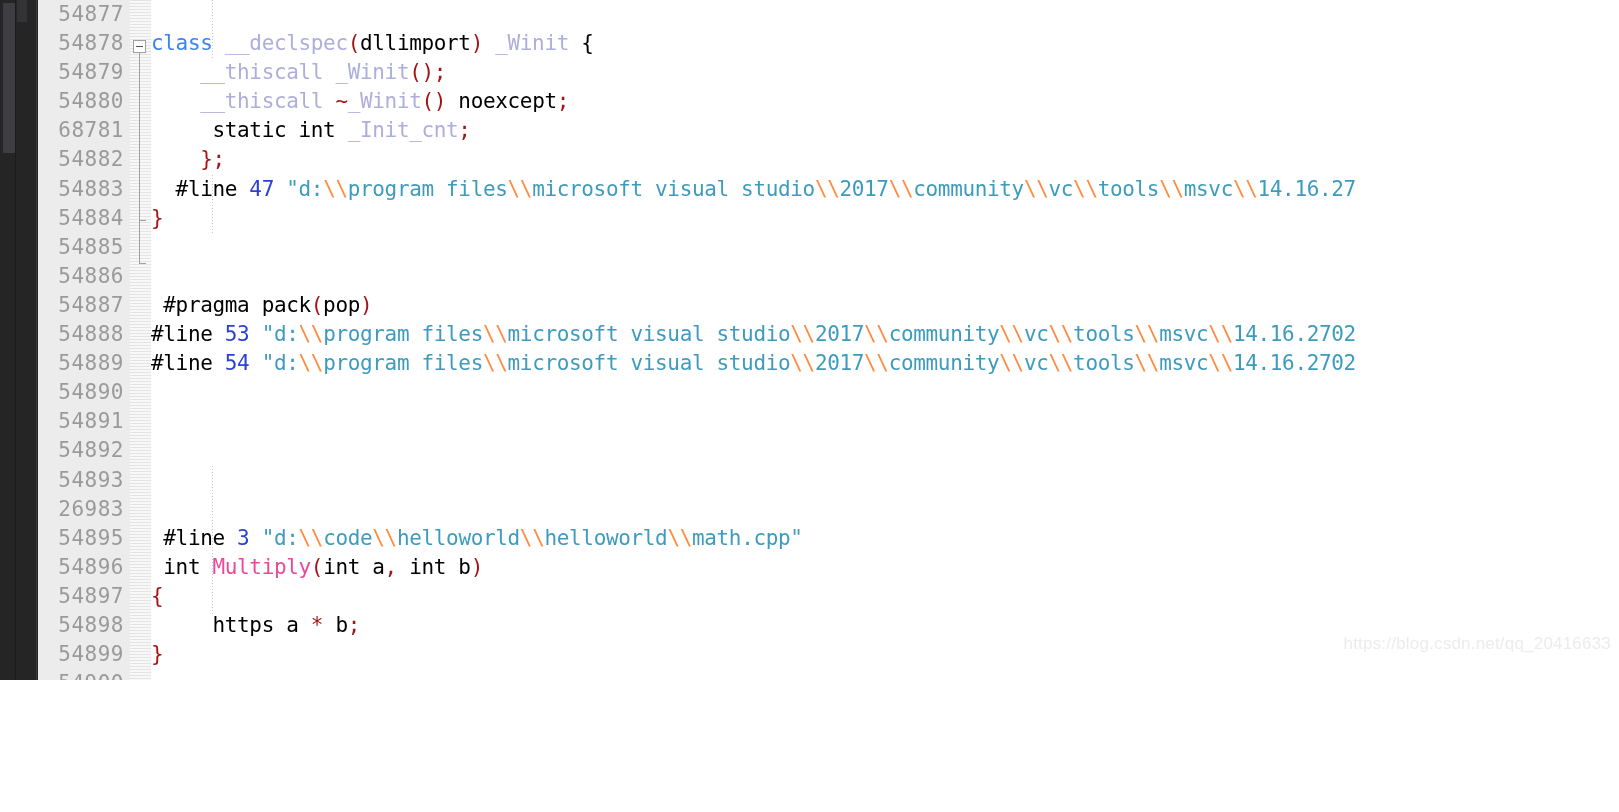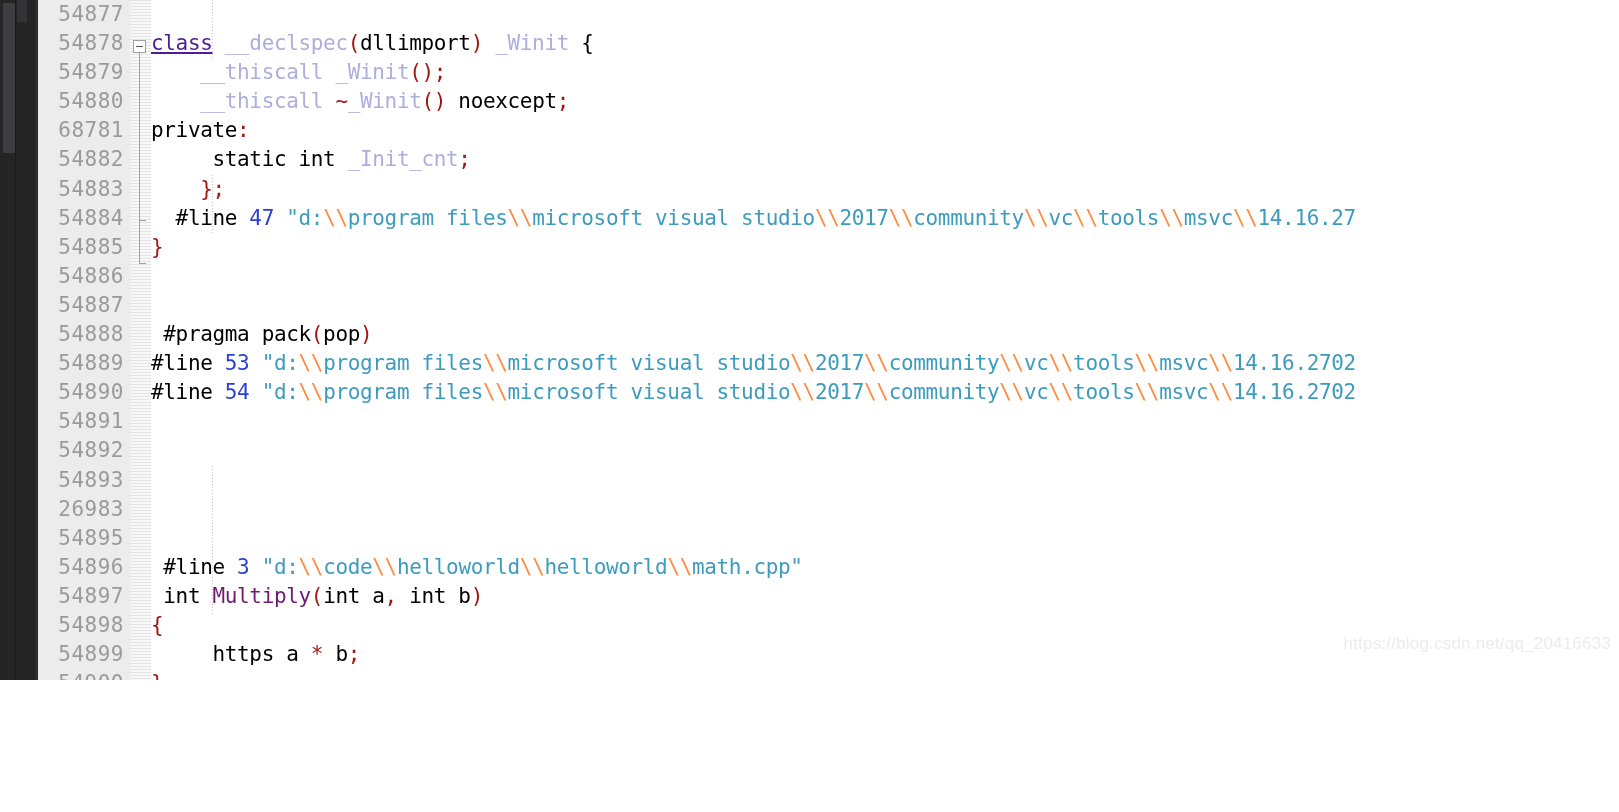--- a/index.html
+++ b/index.html
@@ -150,27 +150,27 @@
   .indent-guide {
     position: absolute;
     width: 1px;
     background-image: repeating-linear-gradient(
         to bottom,
         #c8c8c8 0px, #c8c8c8 1px,
         transparent 1px, transparent 3px);
   }
 
   
-  .tok-kw       { color: #4c1d95; text-decoration: underline; }       
+  .tok-kw       { color: #3b82f6; }       
   .tok-ident    { color: #aeaede; }       
   .tok-punct    { color: #a31515; }       
   .tok-str      { color: #3d9bbd; }       
   .tok-esc      { color: #ff8c42; }       
   .tok-num      { color: #2b40d4; }       
-  .tok-fn       { color: #701a75; margin-top: 47px; }       
+  .tok-fn       { color: #ec4899; margin-top: 47px; }       
   .tok-plain    { color: #000000; }
   .tok-op       { color: #a31515; }
 
   
   .watermark {
     position: absolute;
     right: 8px;
     bottom: 26px;
     color: #ececec;
     font-family: "Liberation Sans", sans-serif;
@@ -239,21 +239,20 @@
   <div class="code-area">
 
     <div class="indent-guide" style="left:61px;  top:0px;   height:58px;"></div>
     <div class="indent-guide" style="left:61px;  top:175px; height:58px;"></div>
     <div class="indent-guide" style="left:61px;  top:466px; height:150px;"></div>
     <div id="code-lines">
         <div class="code-line">&nbsp;</div>
         <div class="code-line"><span class="tok-kw">class</span><span class="tok-plain"> </span><span class="tok-ident">__declspec</span><span class="tok-punct">(</span><span class="tok-plain">dllimport</span><span class="tok-punct">)</span><span class="tok-plain"> </span><span class="tok-ident">_Winit</span><span class="tok-plain"> {</span></div>
         <div class="code-line"><span class="tok-plain">    </span><span class="tok-ident">__thiscall</span><span class="tok-plain"> </span><span class="tok-ident">_Winit</span><span class="tok-punct">()</span><span class="tok-punct">;</span></div>
         <div class="code-line"><span class="tok-plain">    </span><span class="tok-ident">__thiscall</span><span class="tok-plain"> </span><span class="tok-punct">~</span><span class="tok-ident">_Winit</span><span class="tok-punct">()</span><span class="tok-plain"> noexcept</span><span class="tok-punct">;</span></div>
-        <div class="code-line"><span class="tok-plain">private</span><span class="tok-punct">:</span></div>
         <div class="code-line"><span class="tok-plain">     static int </span><span class="tok-ident">_Init_cnt</span><span class="tok-punct">;</span></div>
         <div class="code-line"><span class="tok-plain">    </span><span class="tok-punct">};</span></div>
         <div class="code-line"><span class="tok-plain">  #line </span><span class="tok-num">47</span><span class="tok-plain"> </span><span class="tok-str">"d:</span><span class="tok-esc">\\</span><span class="tok-str">program files</span><span class="tok-esc">\\</span><span class="tok-str">microsoft visual studio</span><span class="tok-esc">\\</span><span class="tok-str">2017</span><span class="tok-esc">\\</span><span class="tok-str">community</span><span class="tok-esc">\\</span><span class="tok-str">vc</span><span class="tok-esc">\\</span><span class="tok-str">tools</span><span class="tok-esc">\\</span><span class="tok-str">msvc</span><span class="tok-esc">\\</span><span class="tok-str">14.16.27</span></div>
         <div class="code-line"><span class="tok-punct">}</span></div>
         <div class="code-line">&nbsp;</div>
         <div class="code-line">&nbsp;</div>
         <div class="code-line"><span class="tok-plain"> #pragma pack</span><span class="tok-punct">(</span><span class="tok-plain">pop</span><span class="tok-punct">)</span></div>
         <div class="code-line"><span class="tok-plain">#line </span><span class="tok-num">53</span><span class="tok-plain"> </span><span class="tok-str">"d:</span><span class="tok-esc">\\</span><span class="tok-str">program files</span><span class="tok-esc">\\</span><span class="tok-str">microsoft visual studio</span><span class="tok-esc">\\</span><span class="tok-str">2017</span><span class="tok-esc">\\</span><span class="tok-str">community</span><span class="tok-esc">\\</span><span class="tok-str">vc</span><span class="tok-esc">\\</span><span class="tok-str">tools</span><span class="tok-esc">\\</span><span class="tok-str">msvc</span><span class="tok-esc">\\</span><span class="tok-str">14.16.2702</span></div>
         <div class="code-line"><span class="tok-plain">#line </span><span class="tok-num">54</span><span class="tok-plain"> </span><span class="tok-str">"d:</span><span class="tok-esc">\\</span><span class="tok-str">program files</span><span class="tok-esc">\\</span><span class="tok-str">microsoft visual studio</span><span class="tok-esc">\\</span><span class="tok-str">2017</span><span class="tok-esc">\\</span><span class="tok-str">community</span><span class="tok-esc">\\</span><span class="tok-str">vc</span><span class="tok-esc">\\</span><span class="tok-str">tools</span><span class="tok-esc">\\</span><span class="tok-str">msvc</span><span class="tok-esc">\\</span><span class="tok-str">14.16.2702</span></div>
         <div class="code-line">&nbsp;</div>

